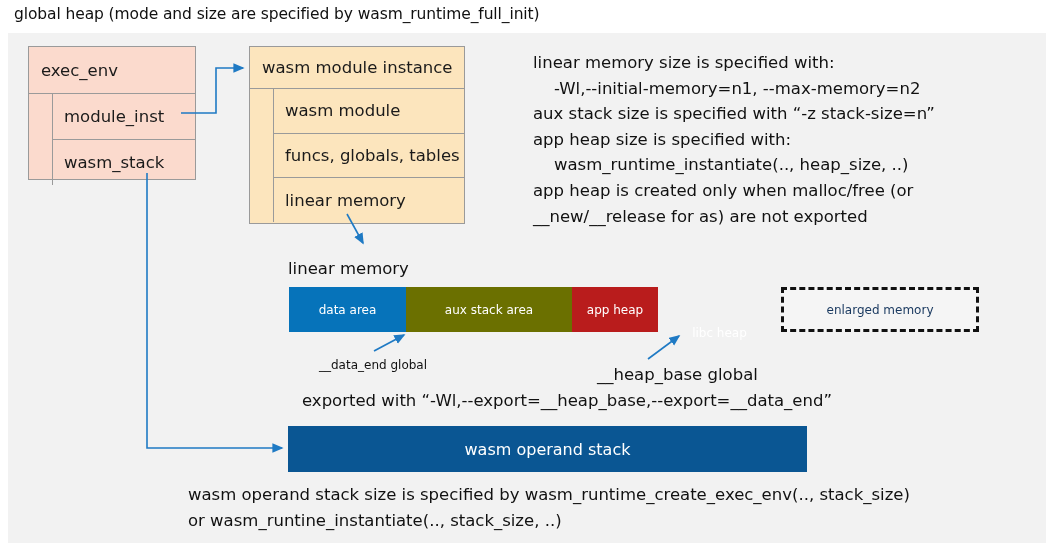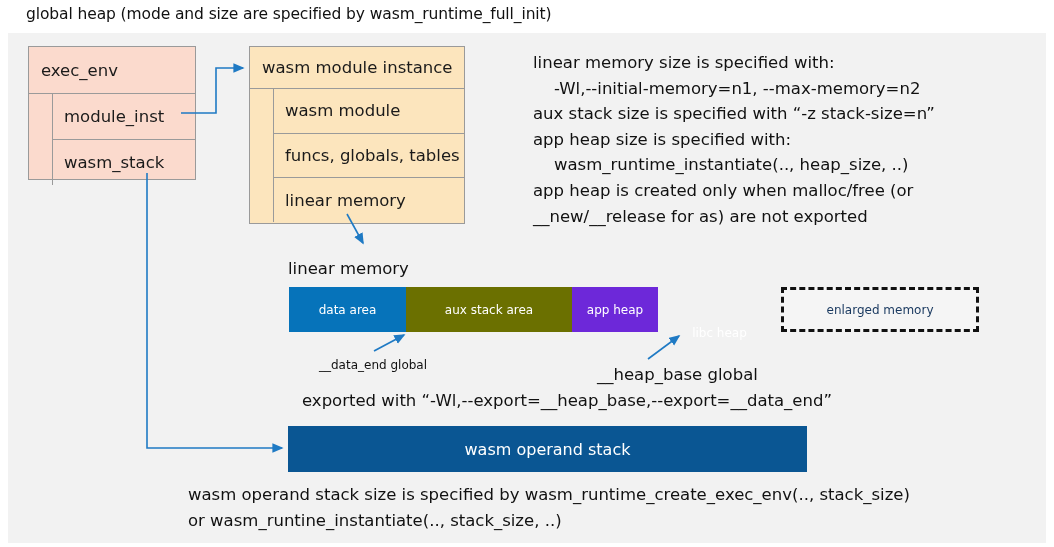--- a/index.html
+++ b/index.html
@@ -7,21 +7,21 @@
     width:1054px;height:547px;
     background:#ffffff;
     font-family:"DejaVu Sans","Liberation Sans",sans-serif;
     overflow:hidden;
     position:relative;
   }
   .abs{position:absolute;}
 
   
   #diagram-title{
-    left:26px;top:5px;
+    left:14px;top:5px;
     font-size:15.5px;color:#111111;
     white-space:nowrap;
     letter-spacing:-0.1px;
     text-align:right;
   }
 
   
   #canvas-panel{
     left:8px;top:33px;width:1038px;height:510px;
     background:#f2f2f2;
@@ -157,21 +157,21 @@
 app heap size is specified with:
     wasm_runtime_instantiate(.., heap_size, ..)
 app heap is created only when malloc/free (or
 __new/__release for as) are not exported</div>
 
 <div class="abs" id="linear-memory-caption">linear memory</div>
 
 <div class="abs" id="memory-bar">
     <div class="mem-seg" style="width: 117px; background: rgb(6, 115, 186);">data area</div>
     <div class="mem-seg" style="width: 166px; background: rgb(107, 112, 0);">aux stack area</div>
-    <div class="mem-seg" style="width: 86px; background: #6d28d9; text-align: center;">app heap</div>
+    <div class="mem-seg" style="width: 86px; background: #b91c1c; text-align: center;">app heap</div>
     <div class="mem-seg" style="width: 123px; background: #ec4899; margin-top: 46px;">libc heap</div>
     <div class="mem-seg dashed" style="width: 198px;">enlarged memory</div>
   </div>
 
 <div class="abs" id="data-end-label">__data_end global</div>
 <div class="abs" id="heap-base-label">__heap_base global</div>
 <div class="abs" id="export-note">exported with “-Wl,--export=__heap_base,--export=__data_end”</div>
 
 <div class="abs" id="operand-stack-bar">wasm operand stack</div>
 <div class="abs" id="operand-stack-note">wasm operand stack size is specified by wasm_runtime_create_exec_env(.., stack_size)

